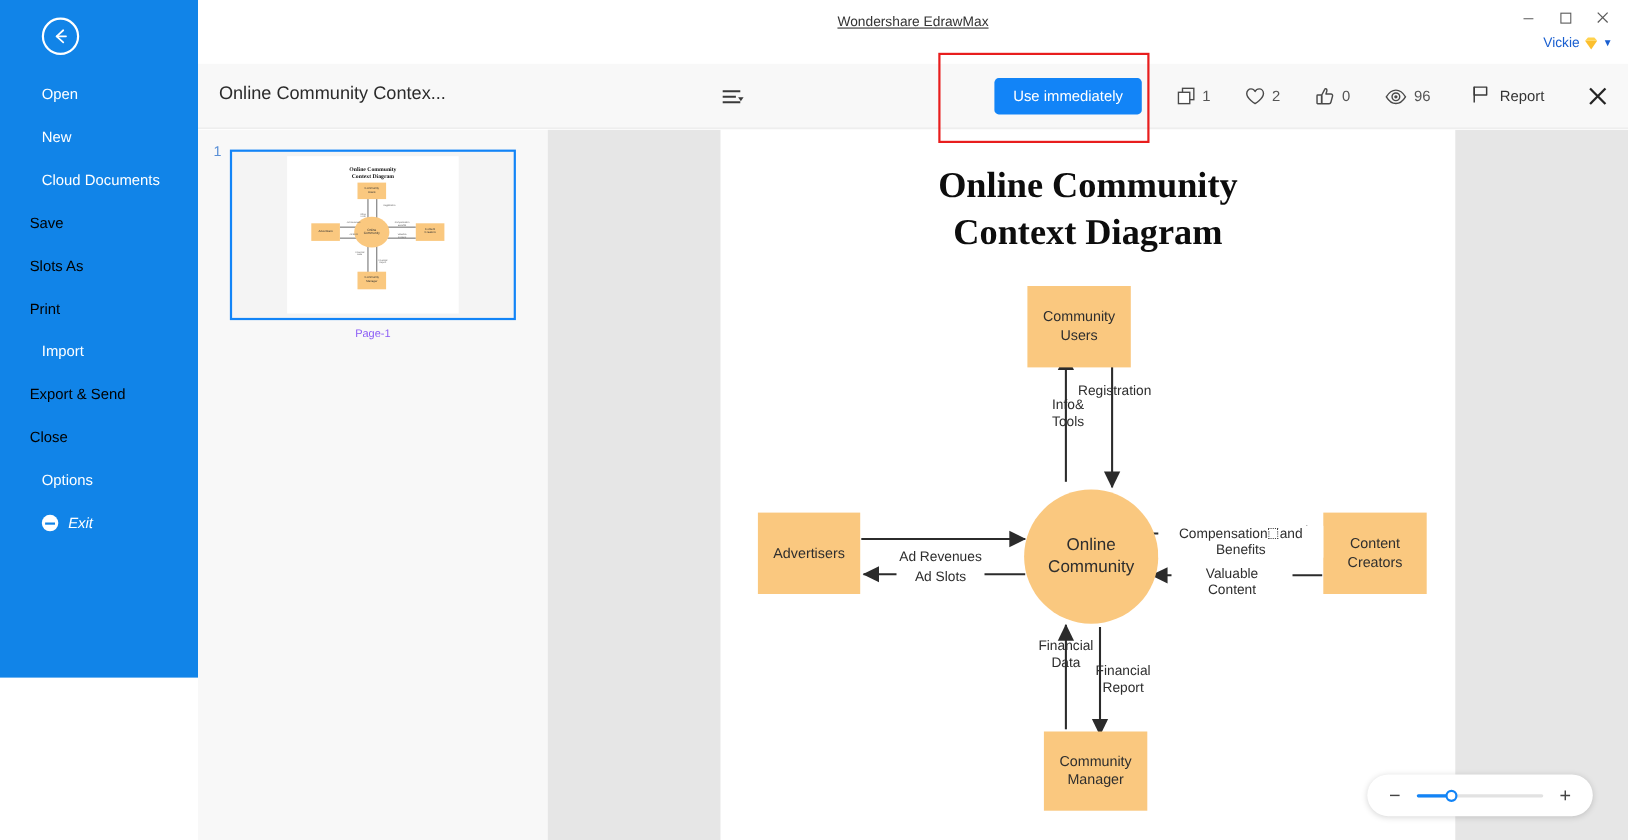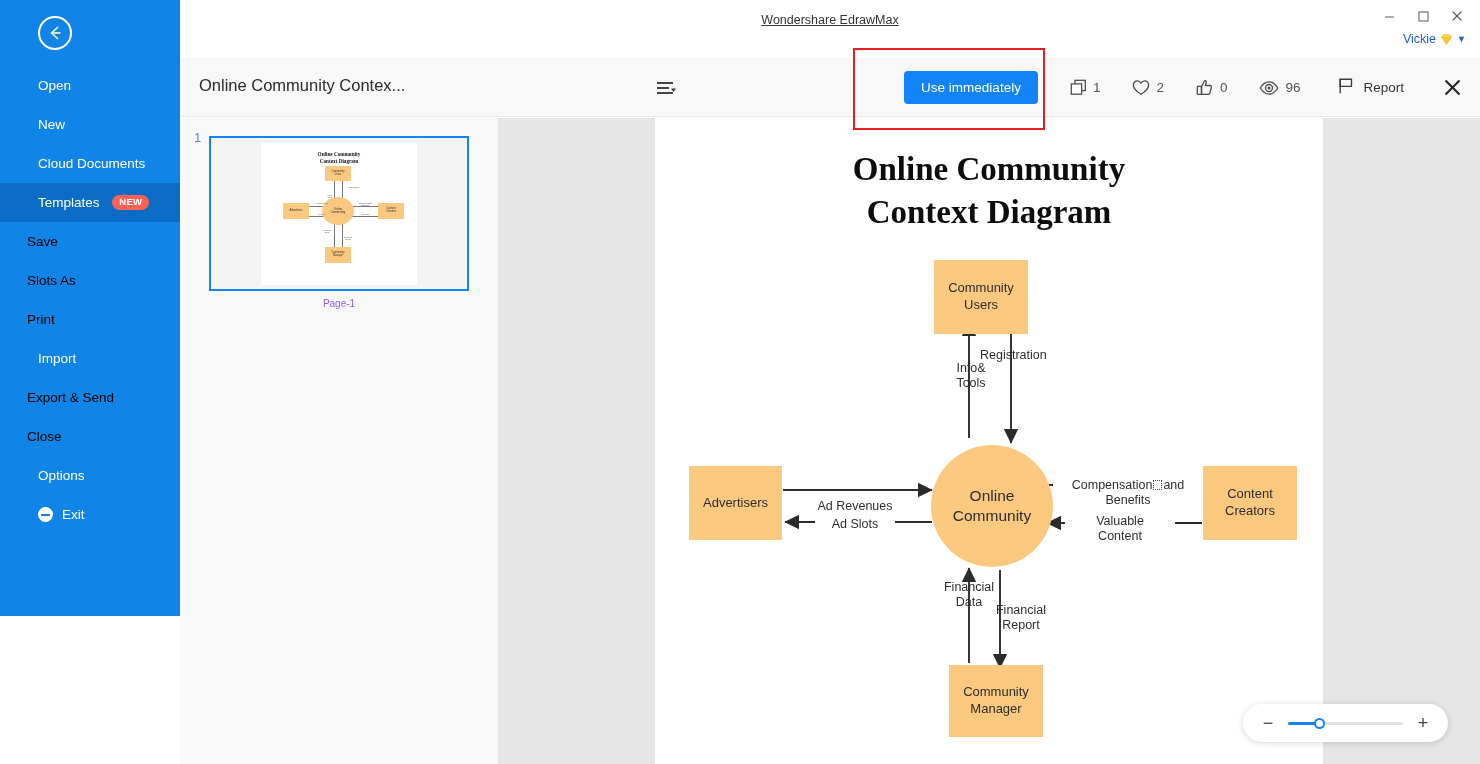--- a/index.html
+++ b/index.html
@@ -74,21 +74,21 @@
     background: #fb6156; color: #fff;
     font-size: 9.5px; font-weight: bold;
     border-radius: 9px;
     padding: 1px 7px 2px 7px;
     margin-left: 9px;
     line-height: 12px;
     vertical-align: middle;
     position: relative; top: -1px;
     letter-spacing: 0.3px;
   }
-  .exit-item { display: flex; align-items: center; gap: 9px; padding-left: 38px; }
+  .exit-item { display: flex; align-items: center; gap: 9px; padding-left: 38px; font-style: italic; }
   .exit-icon {
     width: 15px; height: 15px; border-radius: 50%;
     background: #ffffff; position: relative;
   }
   .exit-icon::after {
     content: ""; position: absolute; left: 3px; top: 6.5px;
     width: 9px; height: 2px; background: #1184e8;
   }
 
   
@@ -291,24 +291,20 @@
     <div class="menu-list">
       <div class="menu-item">
         <span>Open</span>
       </div>
       <div class="menu-item">
         <span>New</span>
       </div>
       <div class="menu-item">
         <span>Cloud Documents</span>
       </div>
-      <div class="menu-item active">
-        <span>Templates</span>
-        <span class="badge-new">NEW</span>
-      </div>
       <div class="menu-item dim">
         <span>Save</span>
       </div>
       <div class="menu-item dim">
         <span>Slots As</span>
       </div>
       <div class="menu-item dim">
         <span>Print</span>
       </div>
       <div class="menu-item">

